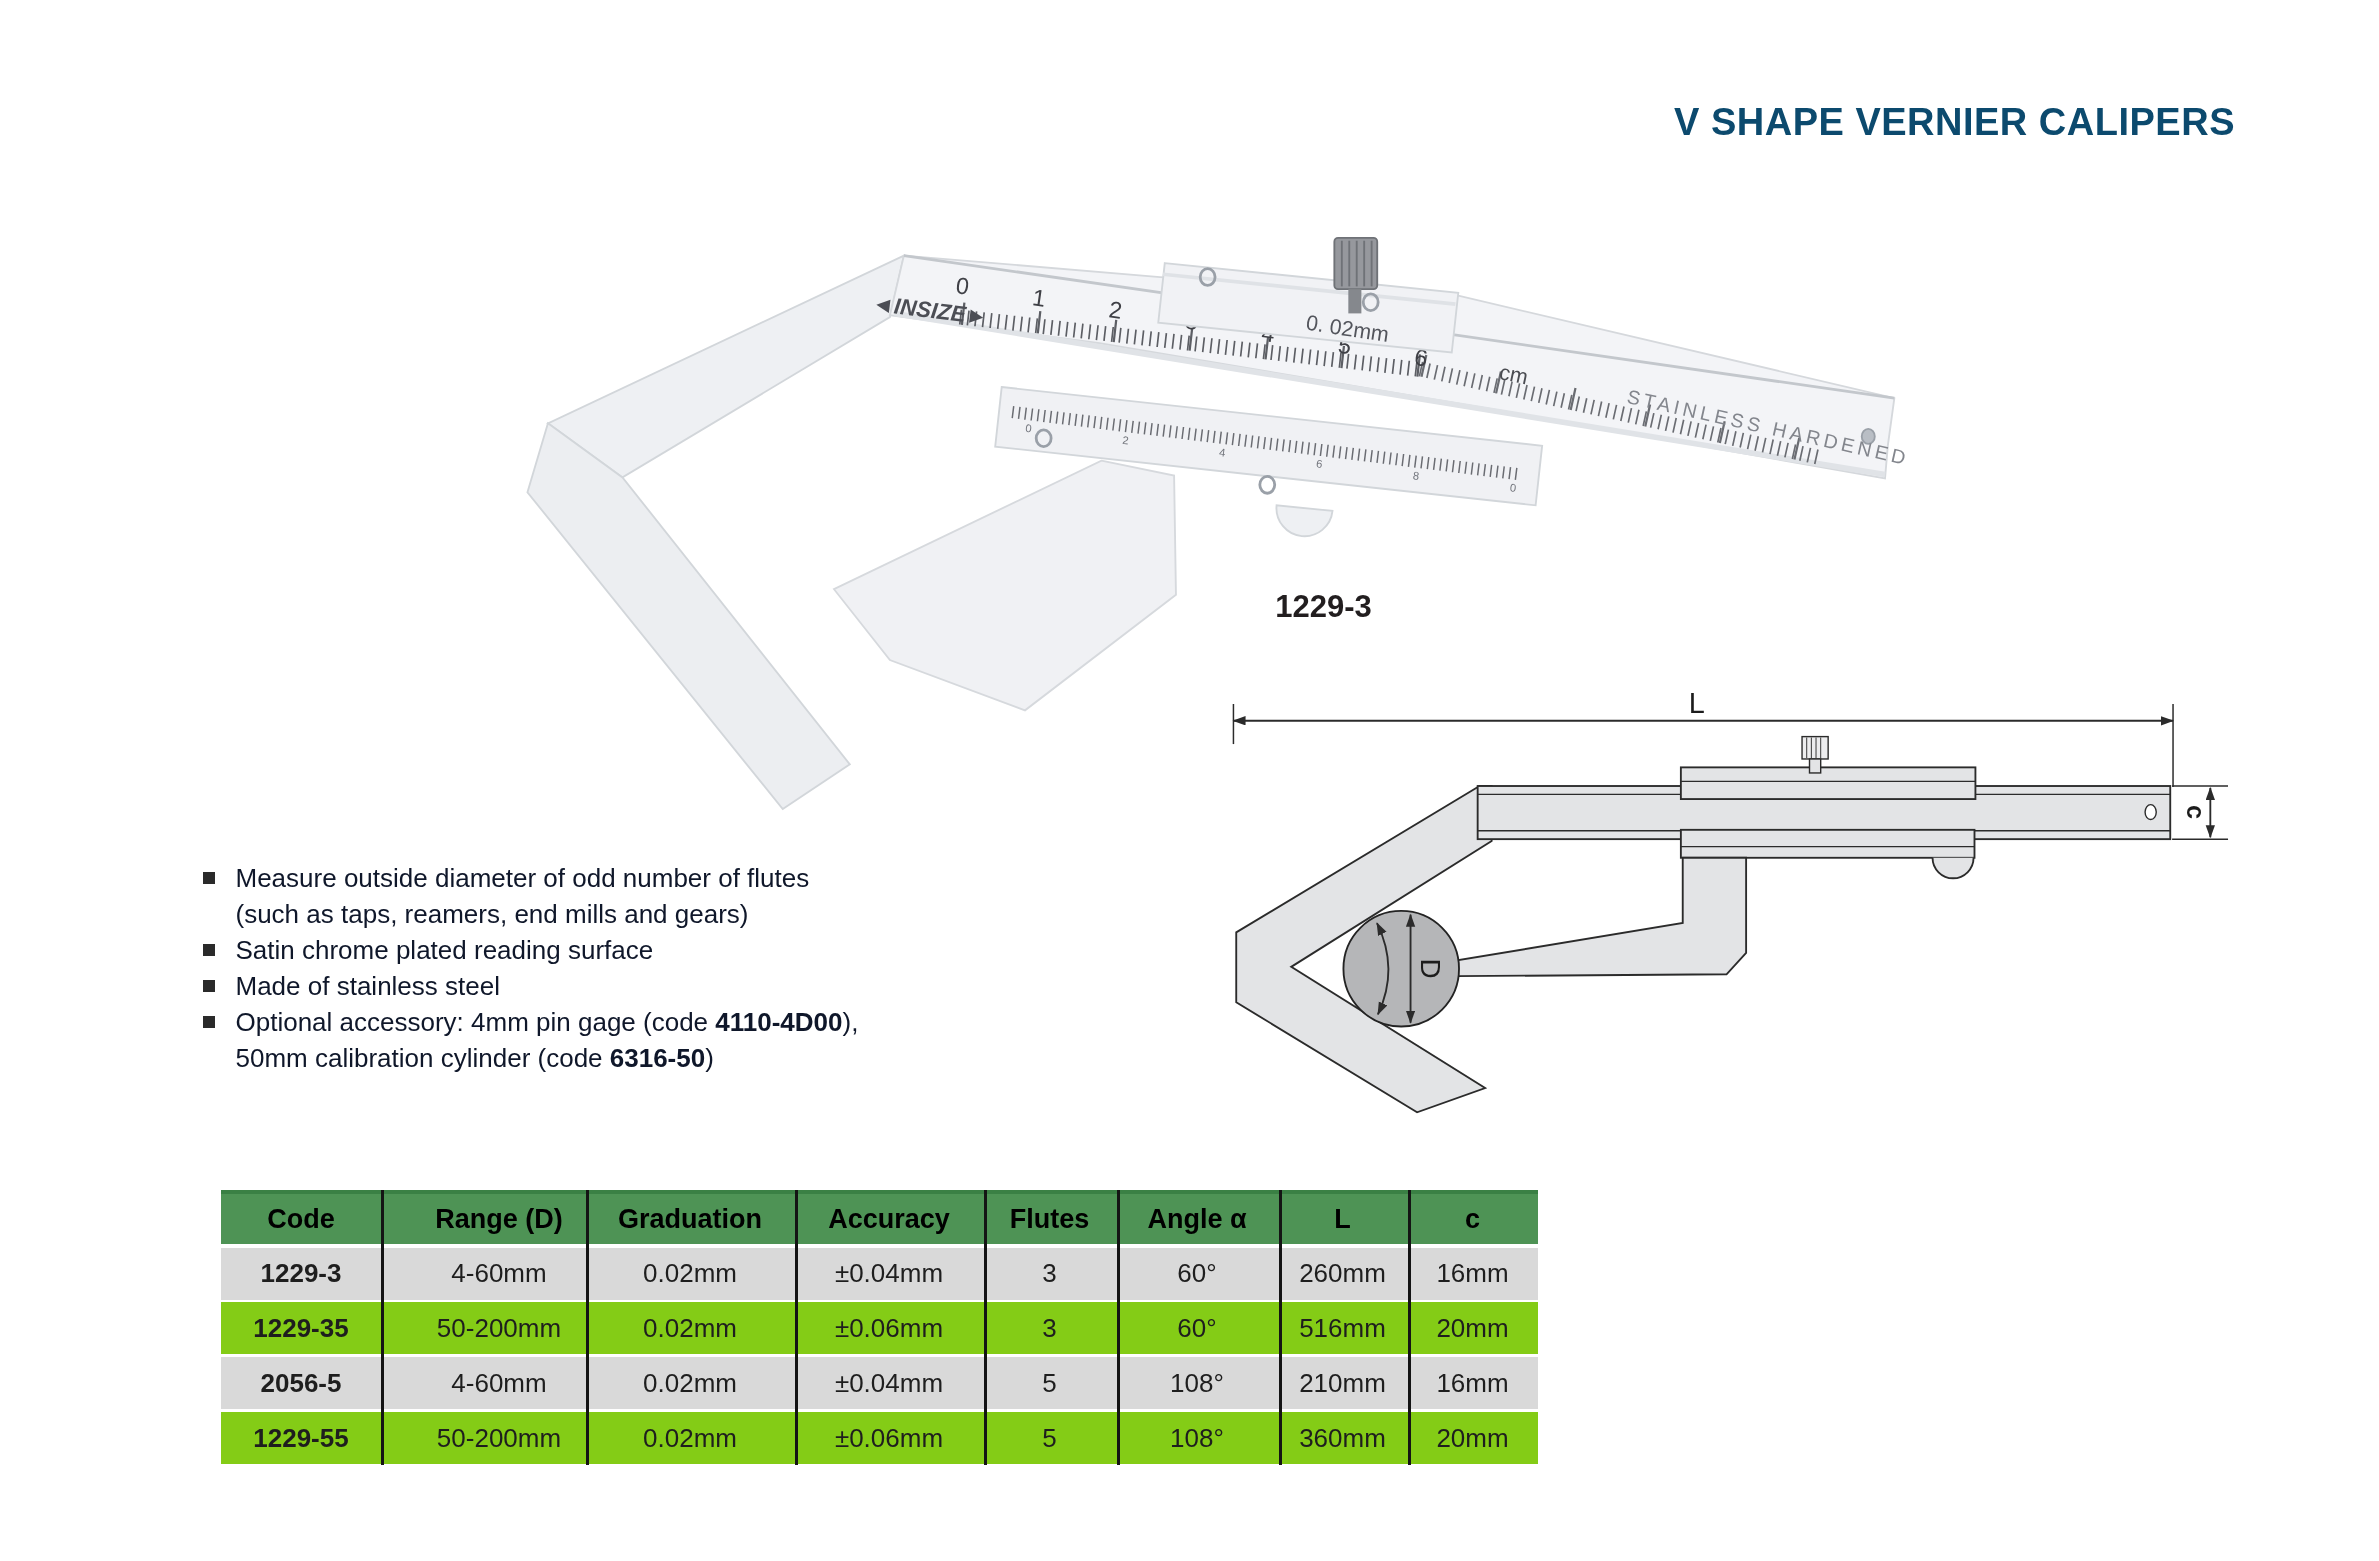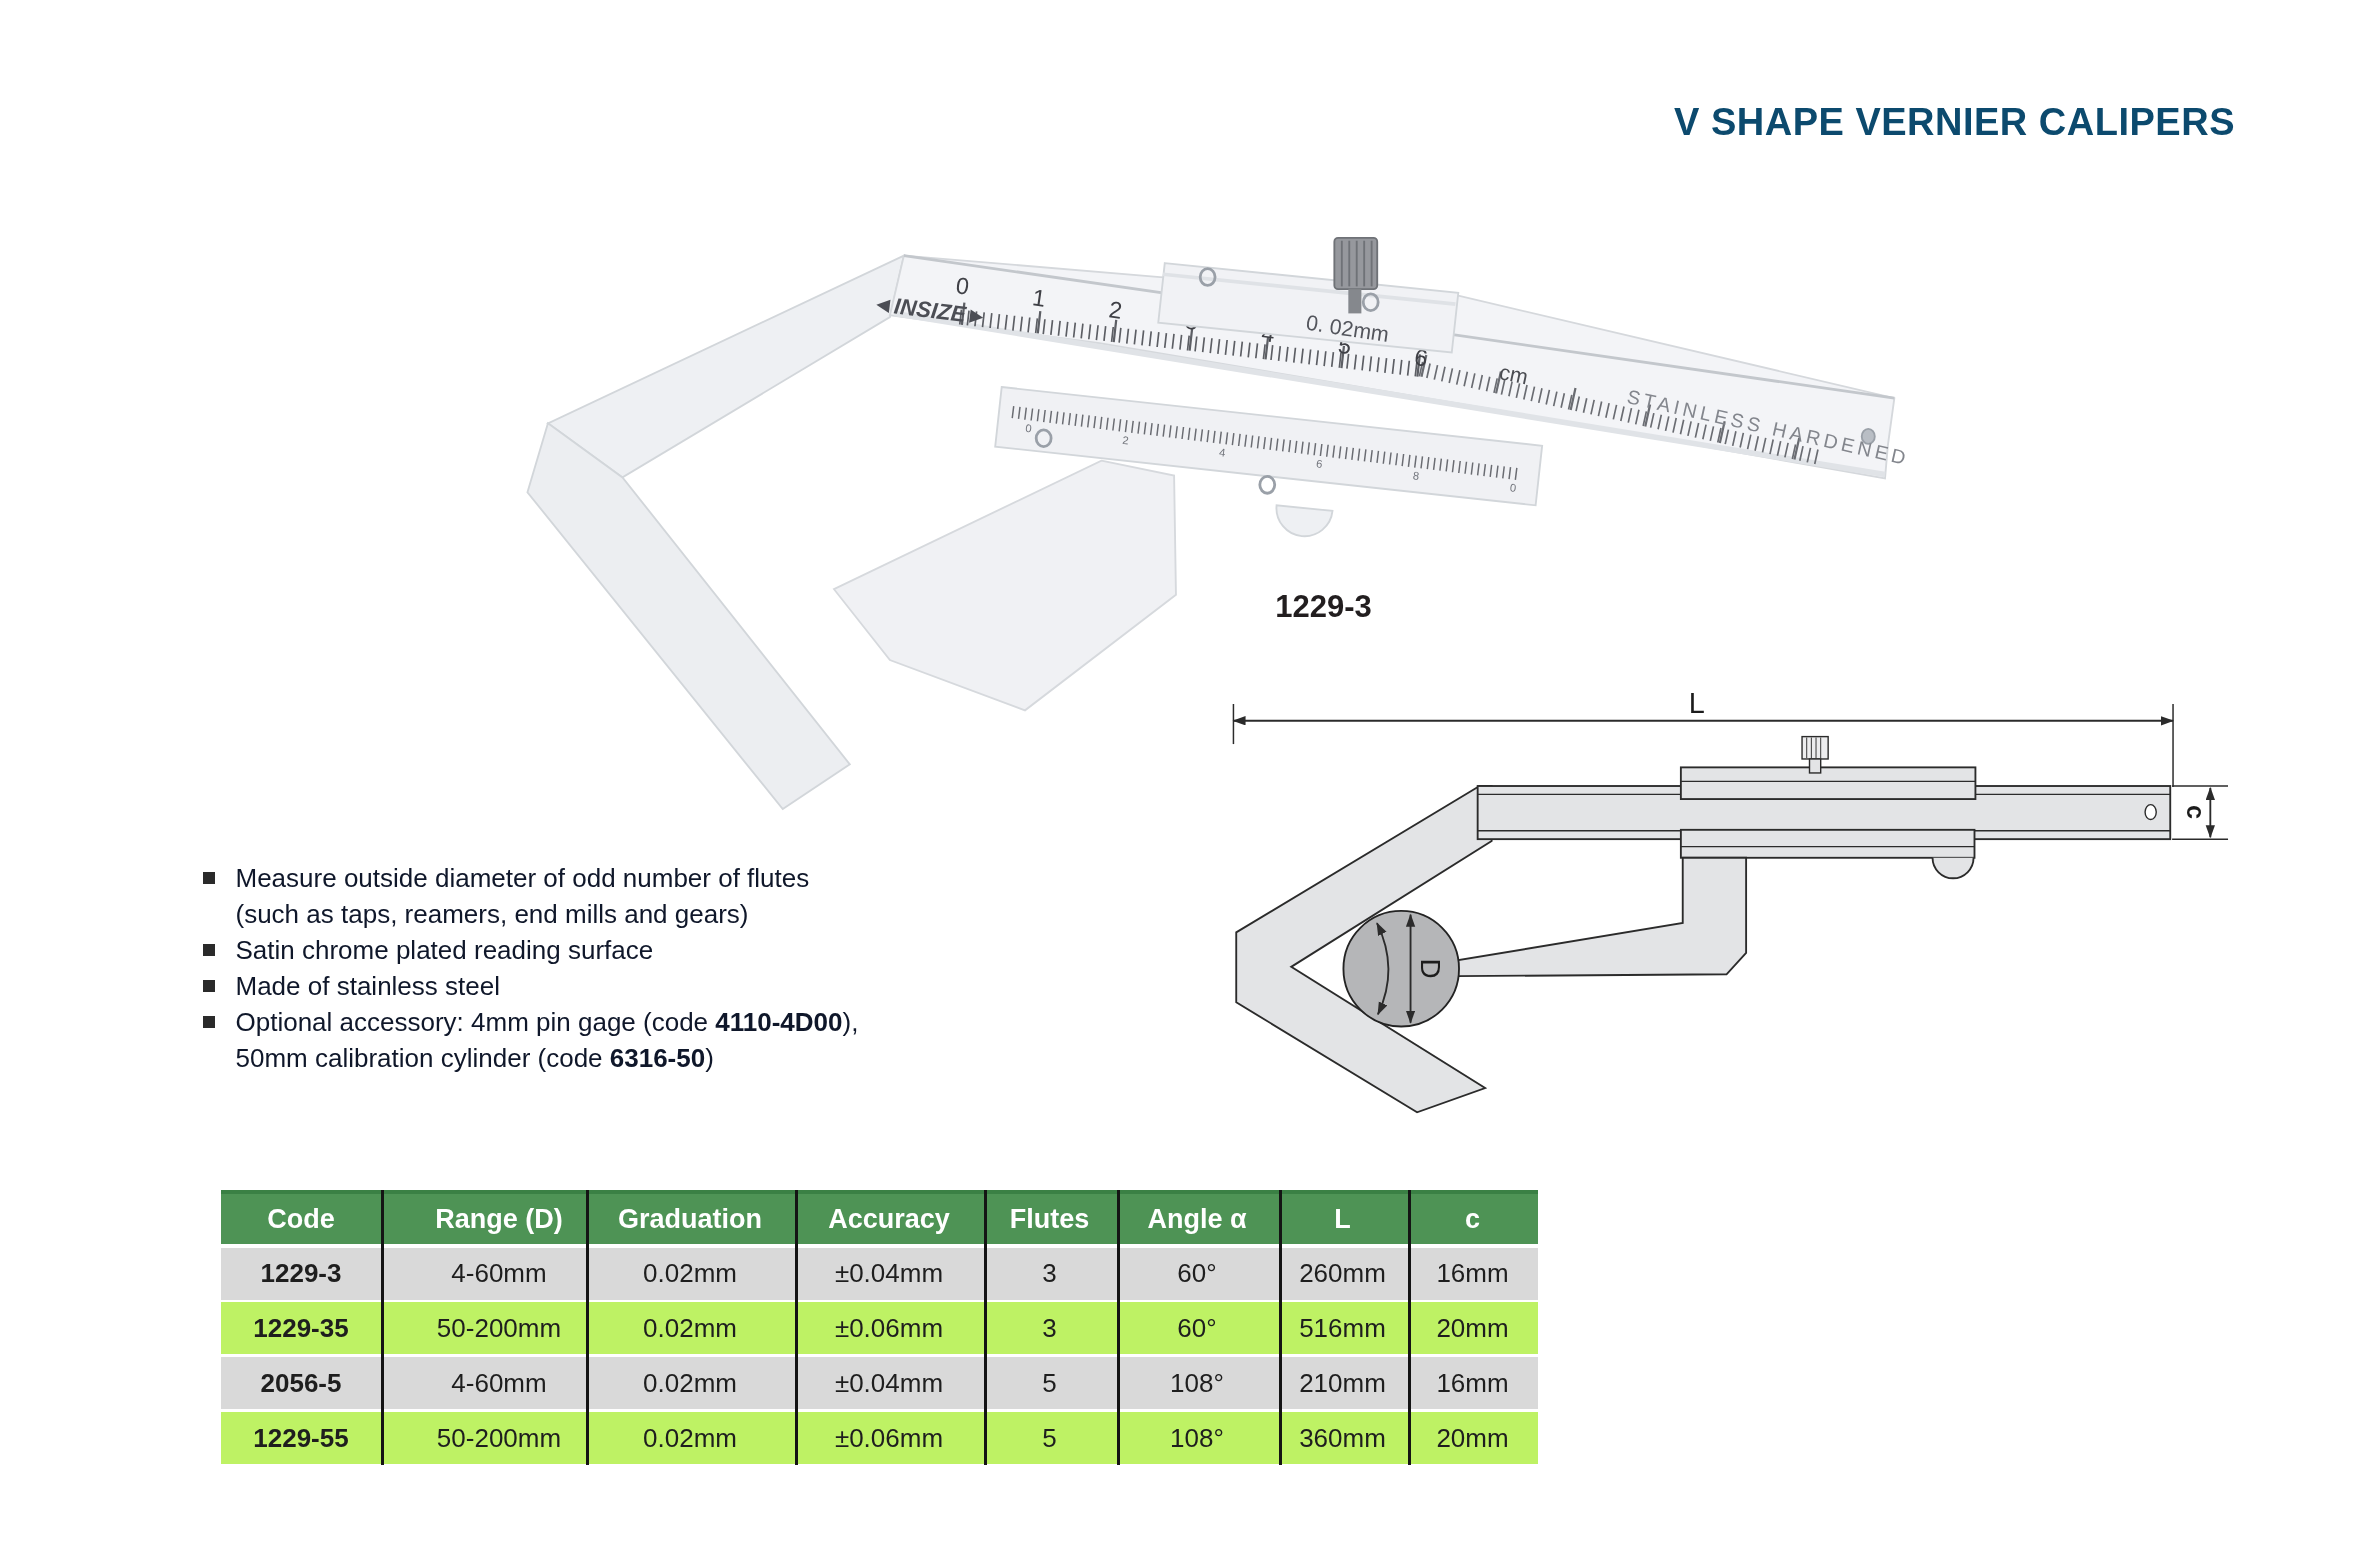--- a/index.html
+++ b/index.html
@@ -17,24 +17,24 @@
   #features{top:860px;left:203px;width:886px;font-size:26px;line-height:36px;color:#0f172a;}
   .feat{display:flex;}
   .feat .bullet{width:12px;height:12px;background:#2a2a2a;margin-top:12px;flex:0 0 12px;}
   .feat .txt{margin-left:20.5px;}
   .feat .txt b{font-weight:bold;}
 
   
   #spec-table{top:1190px;left:221px;width:1317px;}
   .t-row{display:flex;}
   .t-head{height:54px;background:#4E9355;border-top:4.7px solid #3A8044;box-sizing:border-box;margin-bottom:3.7px;}
-  .t-head .cell{color:#ffffff;font-weight:bold;font-size:27px;}
+  .t-head .cell{color:#000000;font-weight:bold;font-size:27px;}
   .t-body{height:52px;margin-bottom:2.8px;}
   .t-body.dark{background:#D9D9D9;}
-  .t-body.light{background:#bef264;}
+  .t-body.light{background:#84cc16;}
   .cell{display:flex;align-items:center;justify-content:center;font-size:26px;box-sizing:border-box;}
   .c0{width:160px;font-weight:bold;}
   .c1{width:204px;padding-left:32px;} .c2{width:210px;} .c3{width:188px;}
   .c4{width:133px;} .c5{width:162px;} .c6{width:129px;} .c7{width:131px;}
   .vline{position:absolute;top:0;width:2.8px;height:275px;background:#141414;}
 
   svg text{font-family:"Liberation Sans","DejaVu Sans",sans-serif;}
 </style>
 </head>
 <body>

